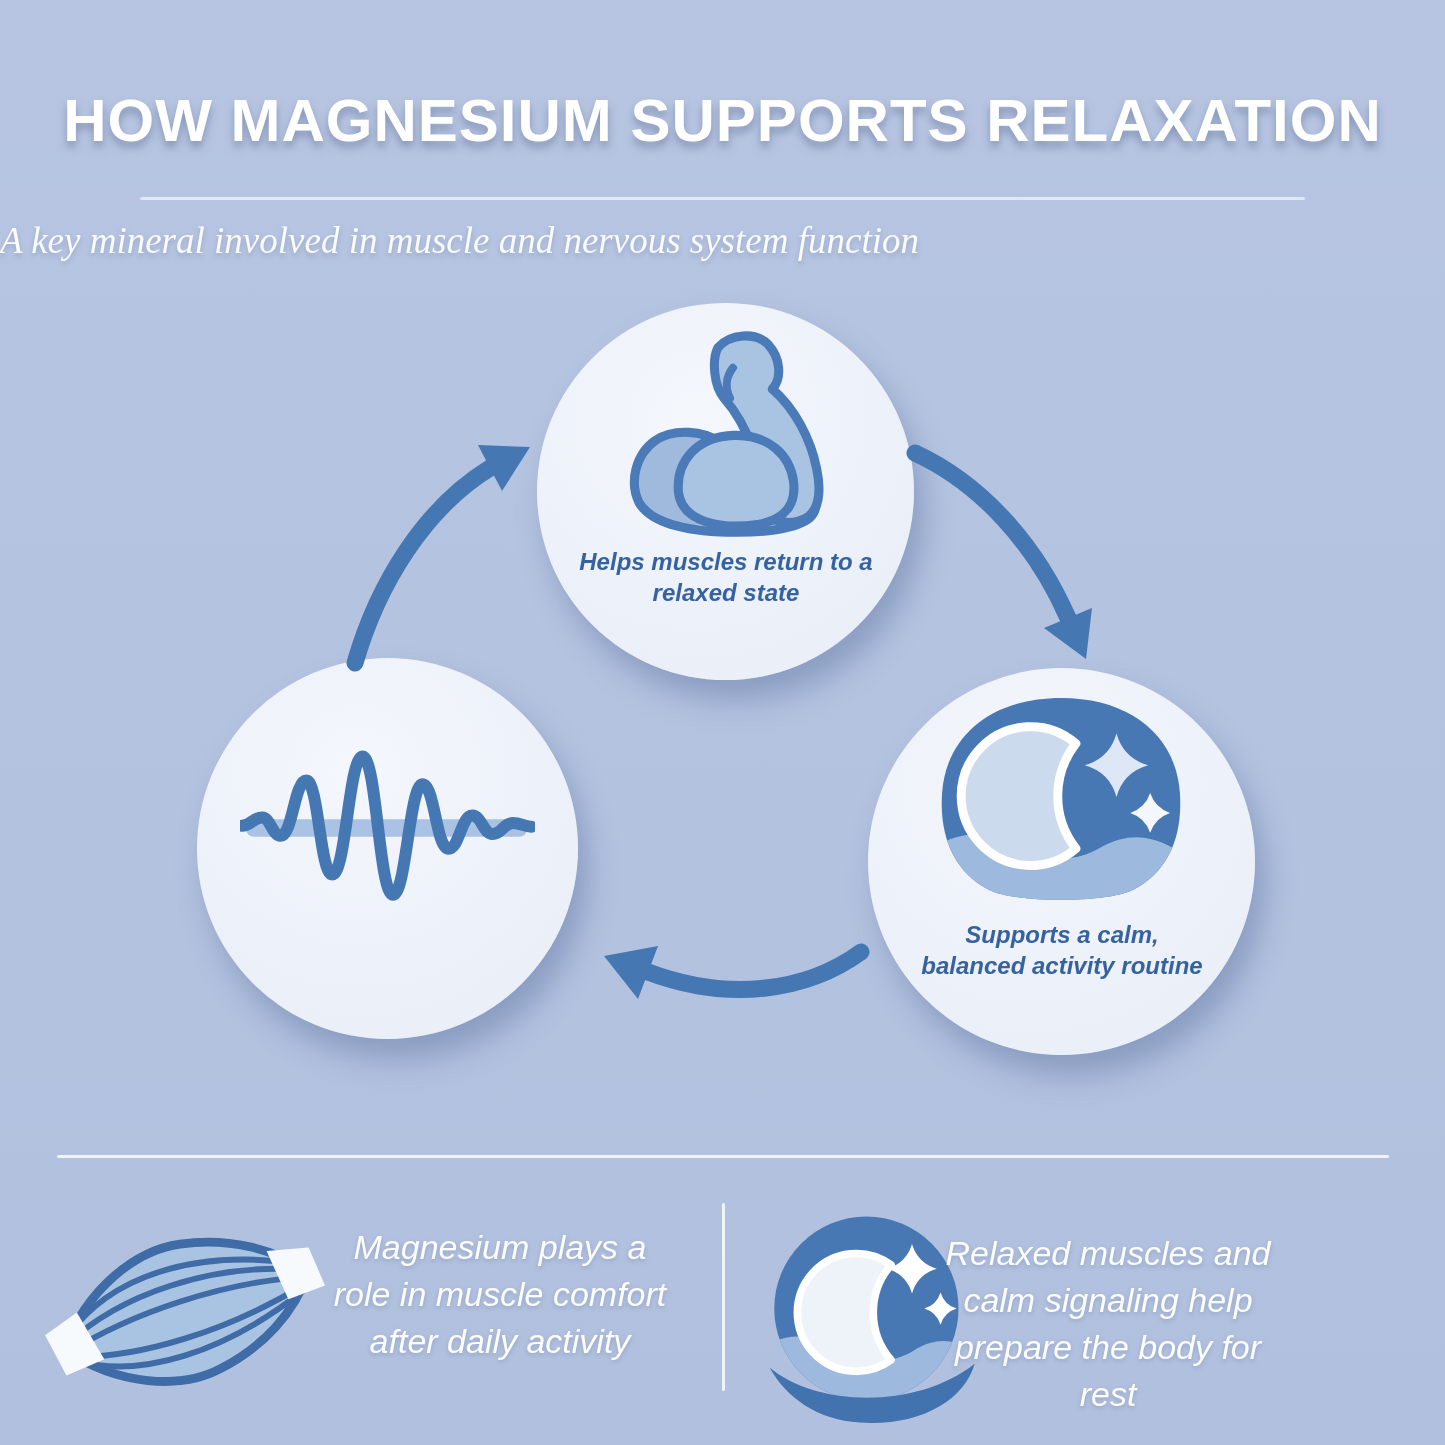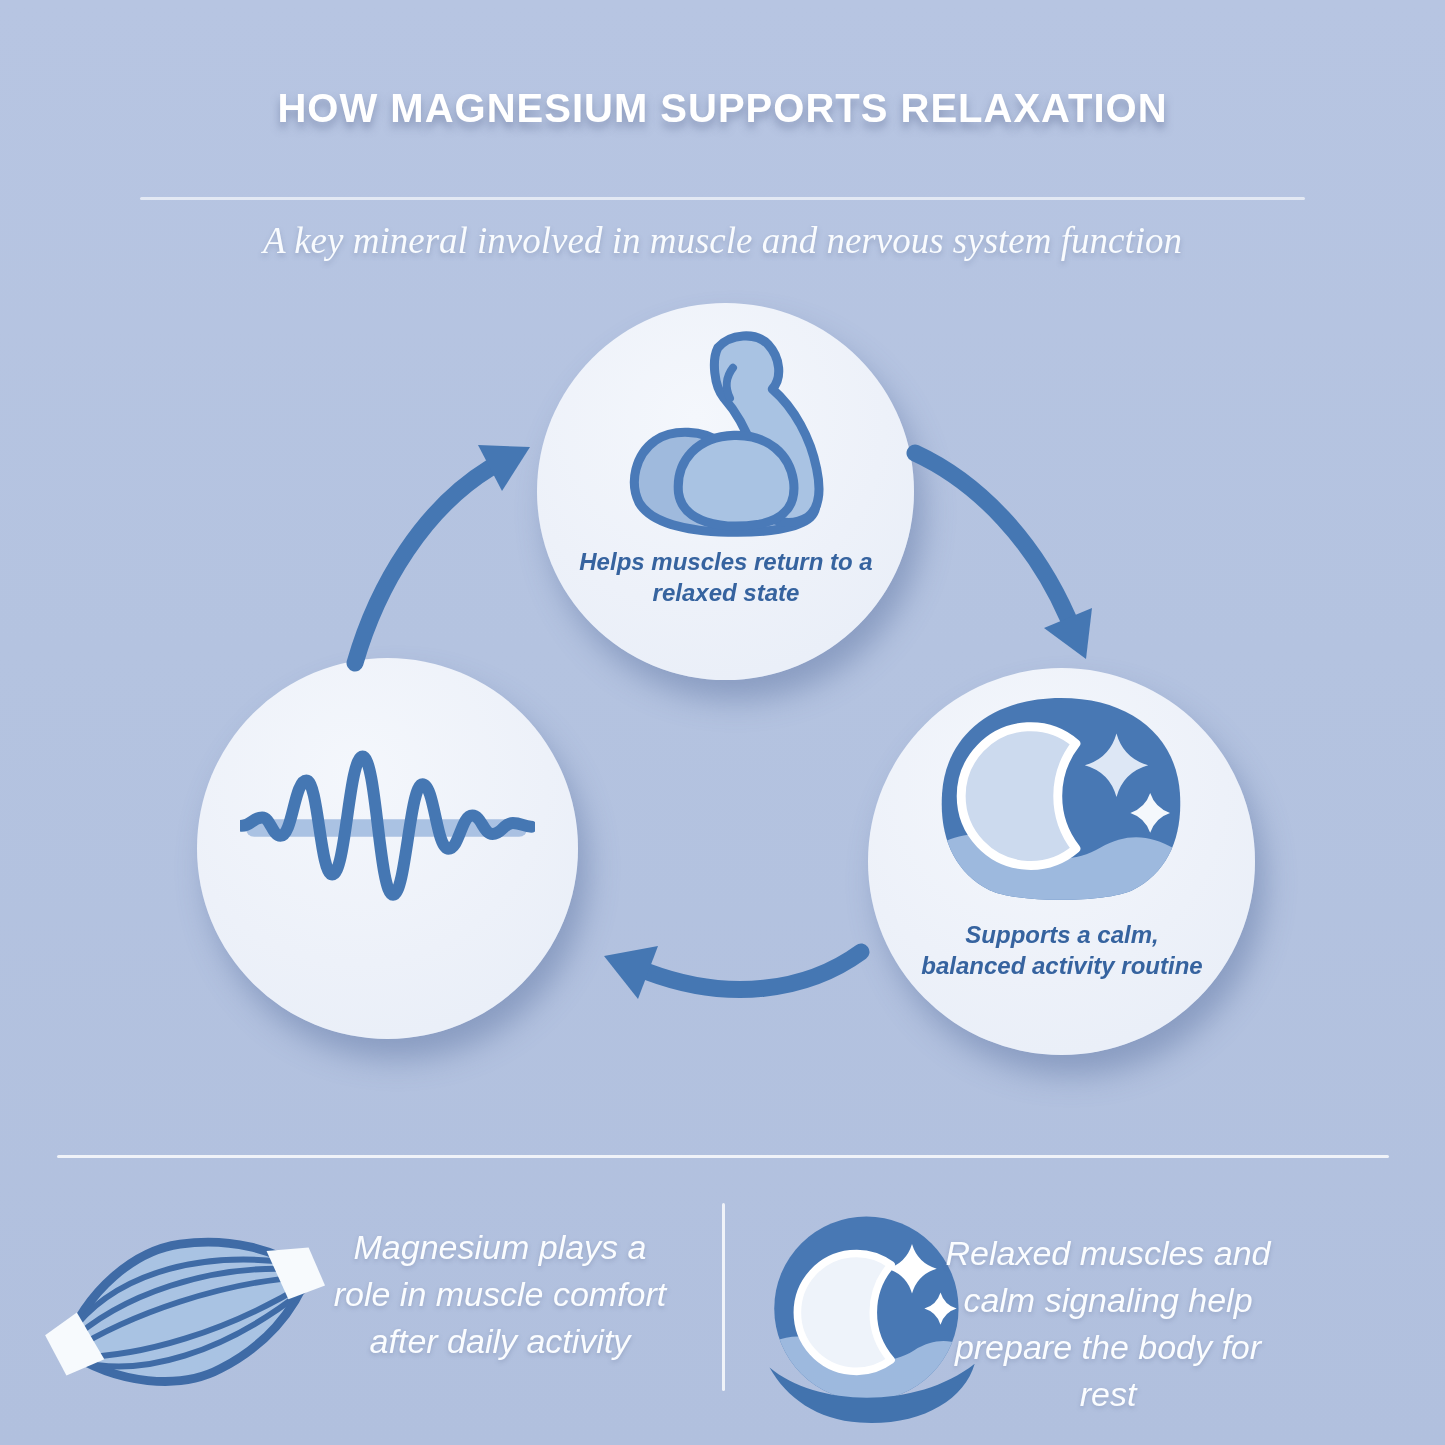--- a/index.html
+++ b/index.html
@@ -4,30 +4,30 @@
 <style>
   html,body{margin:0;padding:0;background:#9fb0cf;}
   .canvas{
     position:relative;width:1445px;height:1445px;overflow:hidden;
     background:linear-gradient(180deg,#b7c5e2 0%,#b4c3e0 45%,#b1c0de 100%);
     font-family:"Liberation Sans",sans-serif;
   }
   .abs{position:absolute;}
   .page-title{
     left:0;right:0;top:86px;text-align:center;
-    font-size:40px;font-weight:800;letter-spacing:1px;color:#ffffff;
+    font-size:60px;font-weight:800;letter-spacing:1px;color:#ffffff;
     text-shadow:0 6px 9px rgba(96,112,150,.55);
     font-family:"Liberation Sans",sans-serif;
   }
   .title-divider{
     left:140px;top:197px;width:1165px;height:3px;border-radius:2px;
     background:rgba(255,255,255,.62);
   }
   .page-subtitle{
-    left:0;right:0;top:219px;text-align:center;
+    left:0;right:0;top:219px;
     font-family:"Liberation Serif",serif;font-style:italic;
     font-size:37px;color:rgba(252,254,255,.96);
     text-shadow:0 3px 5px rgba(96,112,150,.35);
   }
   .circle{
     border-radius:50%;
     background:radial-gradient(circle at 42% 30%,#f4f7fc 0%,#edf1f9 55%,#e7edf7 100%);
     box-shadow:10px 20px 30px rgba(82,104,152,.42);
   }
   .circle-label{

